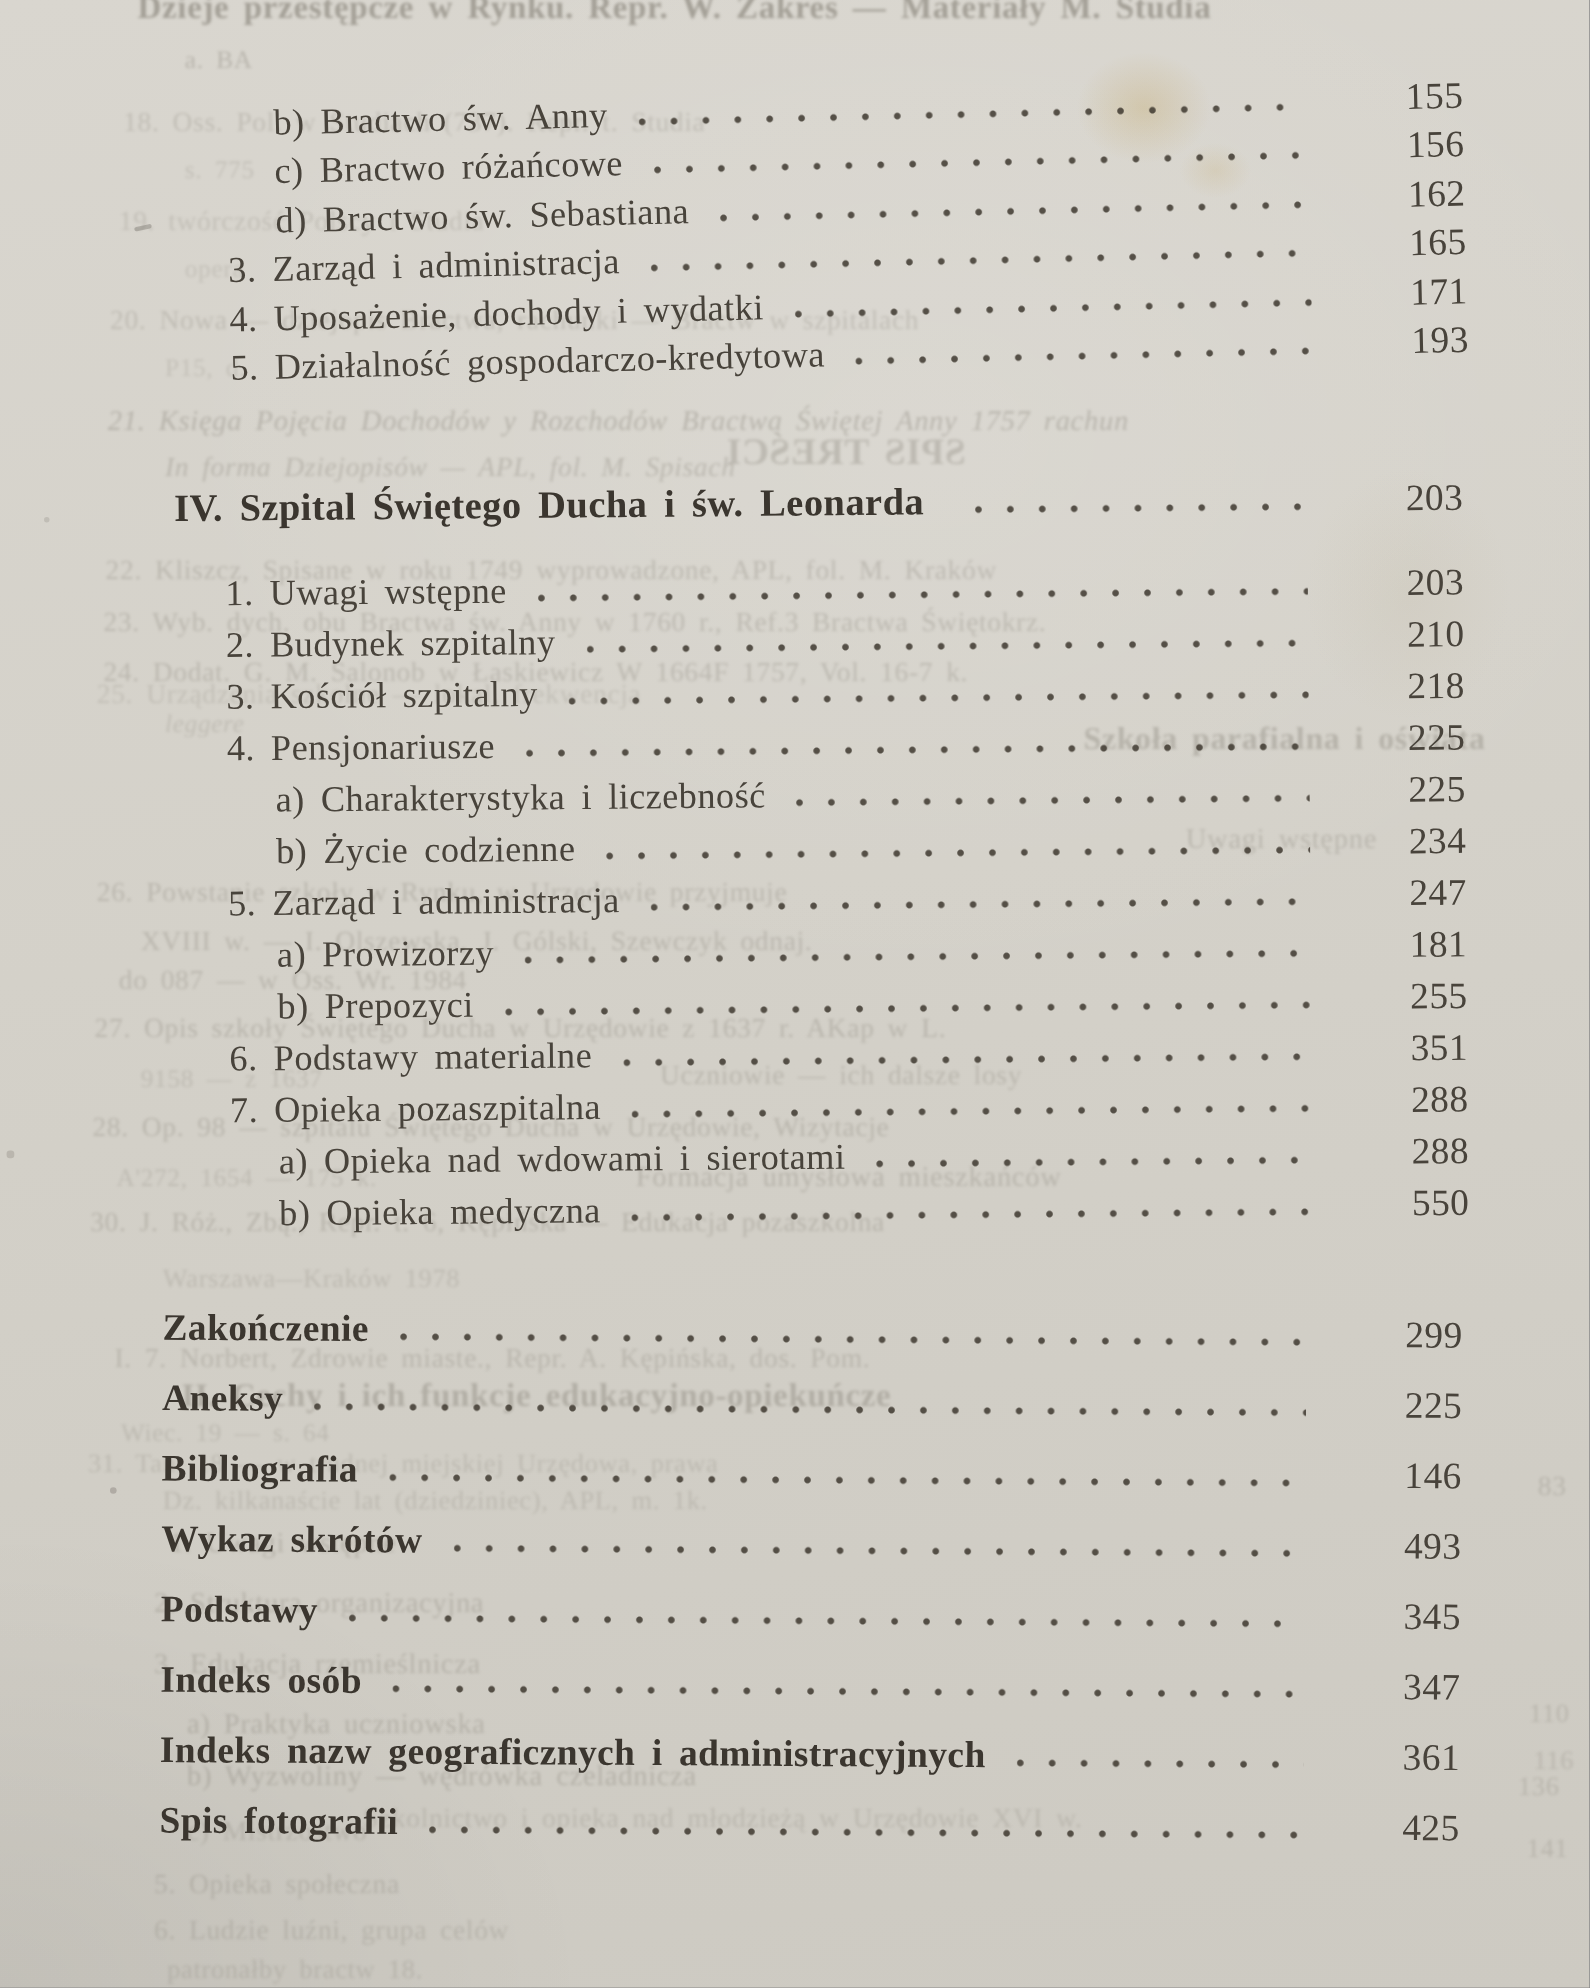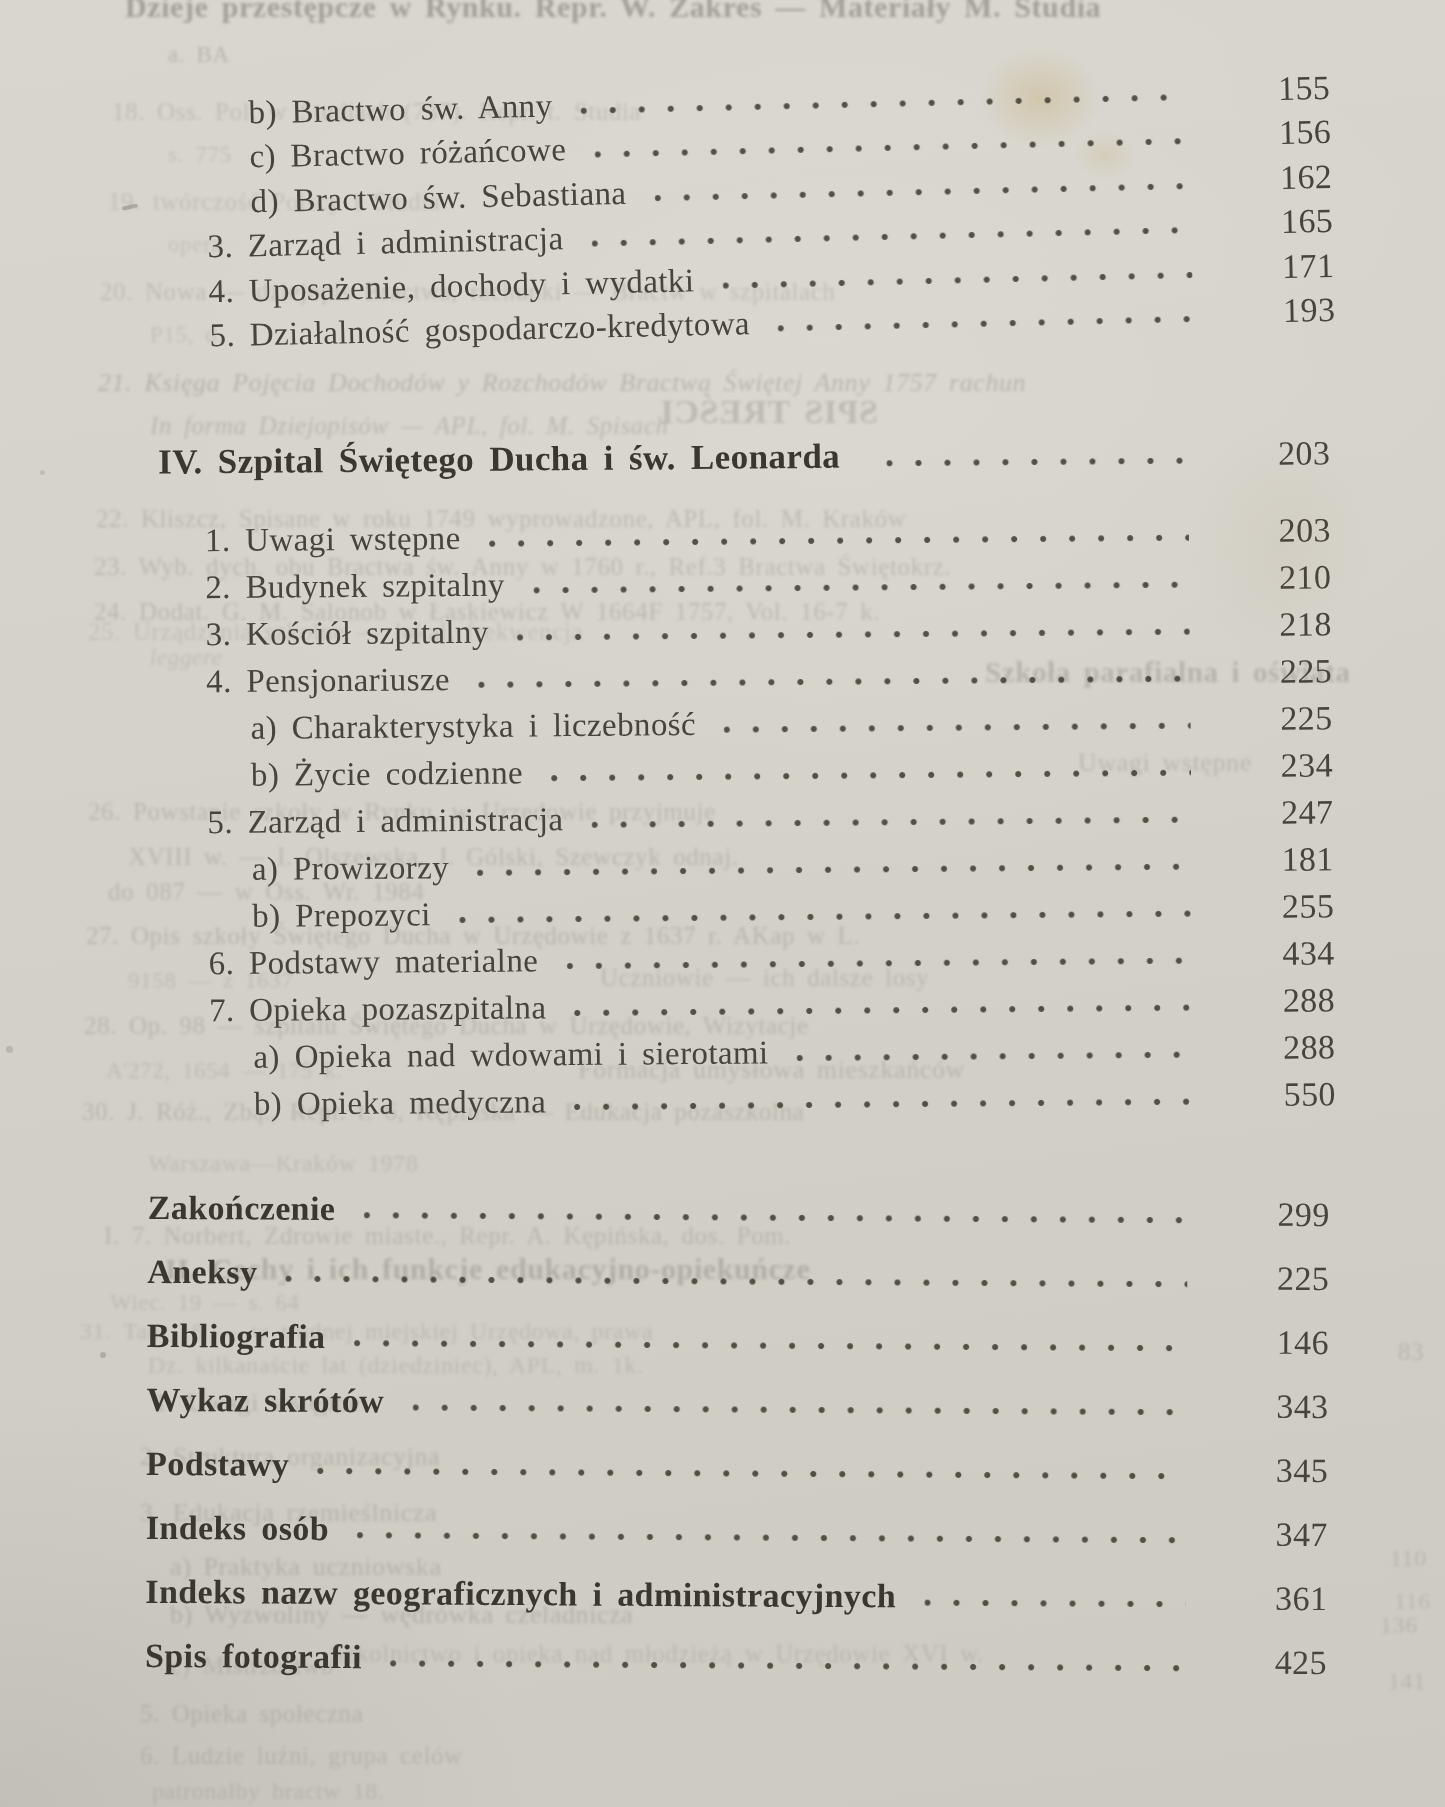--- a/index.html
+++ b/index.html
@@ -215,21 +215,21 @@
         <span class="pagenum">181</span>
       </div>
       <div class="row indent-sub">
         <span class="label">b) Prepozyci</span>
         <span class="leader"></span>
         <span class="pagenum">255</span>
       </div>
       <div class="row indent-num">
         <span class="label">6. Podstawy materialne</span>
         <span class="leader"></span>
-        <span class="pagenum">434</span>
+        <span class="pagenum">351</span>
       </div>
       <div class="row indent-num">
         <span class="label">7. Opieka pozaszpitalna</span>
         <span class="leader"></span>
         <span class="pagenum">288</span>
       </div>
       <div class="row indent-sub">
         <span class="label">a) Opieka nad wdowami i sierotami</span>
         <span class="leader"></span>
         <span class="pagenum">288</span>
@@ -252,21 +252,21 @@
         <span class="pagenum">225</span>
       </div>
       <div class="row indent-back bold">
         <span class="label">Bibliografia</span>
         <span class="leader"></span>
         <span class="pagenum">146</span>
       </div>
       <div class="row indent-back bold">
         <span class="label">Wykaz skrótów</span>
         <span class="leader"></span>
-        <span class="pagenum">343</span>
+        <span class="pagenum">493</span>
       </div>
       <div class="row indent-back bold">
         <span class="label">Podstawy</span>
         <span class="leader"></span>
         <span class="pagenum">345</span>
       </div>
       <div class="row indent-back bold">
         <span class="label">Indeks osób</span>
         <span class="leader"></span>
         <span class="pagenum">347</span>

